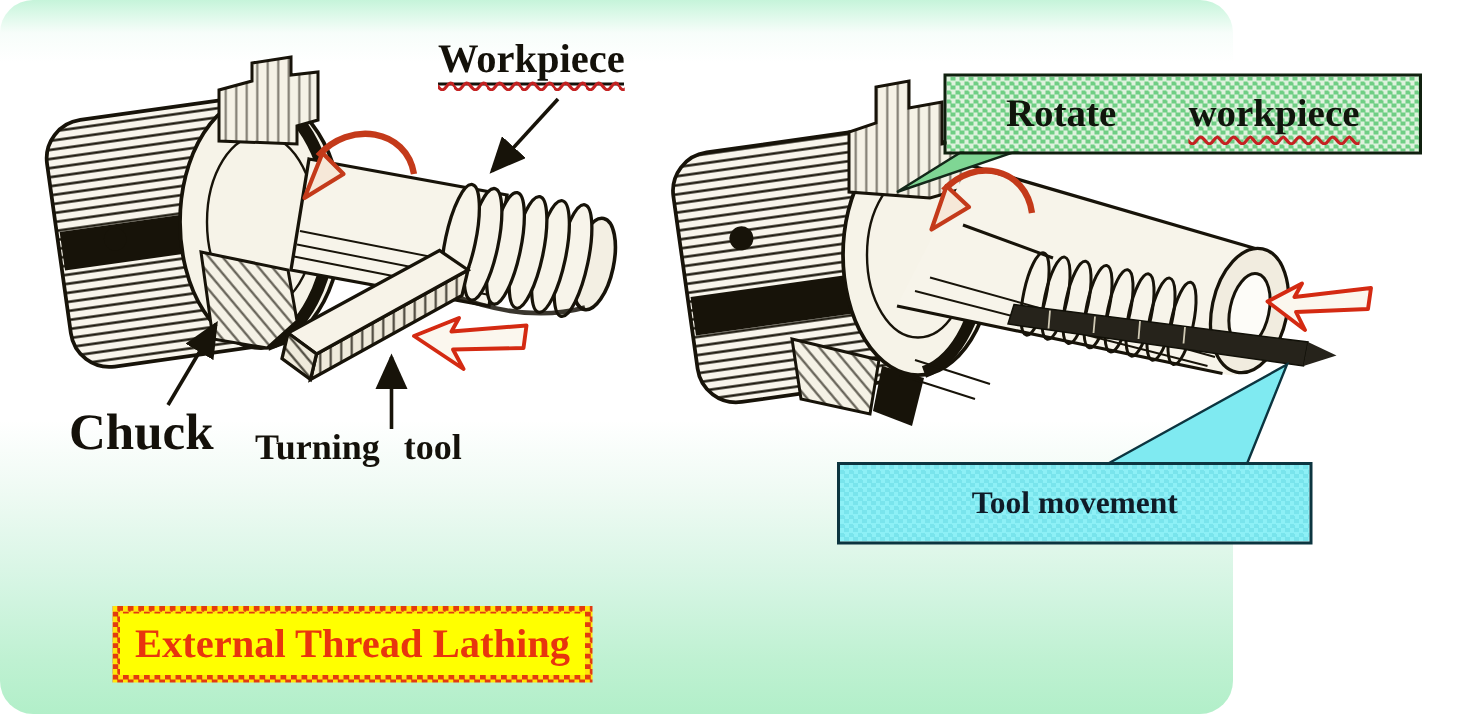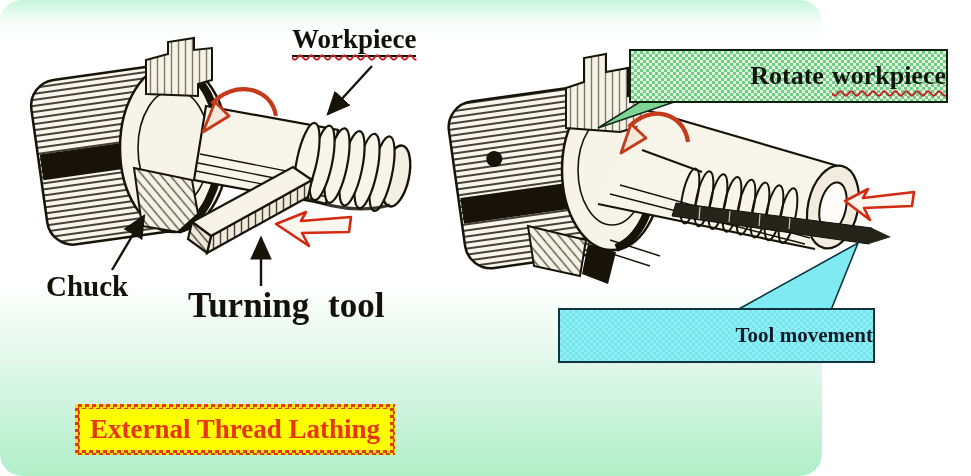--- a/index.html
+++ b/index.html
@@ -8,24 +8,24 @@
   .stage{position:relative;width:822px;height:476px;
     background:linear-gradient(180deg,#c6f4da 0px,#d8f8e6 8px,#f7fdfa 22px,#ffffff 42px,
                #ffffff 280px,#eefaf3 330px,#d5f5e3 390px,#bff1d2 440px,#b2efc9 476px);border-radius:22px;}
   .art{position:absolute;left:0;top:0;}
   .label{position:absolute;font-weight:bold;color:#14110a;white-space:nowrap;}
   .lbl-workpiece{left:292px;top:24px;font-size:27px;}
   .ul-solid{border-bottom:2.5px solid #14110a;padding-bottom:1px;}
   .ul-wavy{text-decoration-line:underline;text-decoration-style:wavy;
            text-decoration-color:#c42222;text-decoration-thickness:1.8px;
            text-underline-offset:6px;}
-  .lbl-chuck{left:46px;top:270px;font-size:29px;}
-  .lbl-turning{left:188px;top:286px;font-size:35px;word-spacing:10px;}
-  .callout{position:absolute;display:flex;align-items:center;justify-content:flex-end;
-           font-weight:bold;box-sizing:border-box;}
+  .lbl-chuck{left:46px;top:270px;font-size:34px;}
+  .lbl-turning{left:170px;top:286px;font-size:24px;word-spacing:10px;}
+  .callout{position:absolute;display:flex;align-items:center;justify-content:center;
+           font-weight:bold;box-sizing:border-box;gap:40px;}
   .callout-green{left:629px;top:49px;width:319px;height:54px;
       background:repeating-conic-gradient(#6fce84 0% 25%,#dff2de 0% 50%) 0 0/6px 6px;
       border:2px solid #10200f;color:#10150c;font-size:26px;}
   .rw-prefix{margin-right:8px;}
   .callout-cyan{left:558px;top:308px;width:317px;height:55px;
       background:repeating-conic-gradient(#79e4ec 0% 25%,#8df0f6 0% 50%) 0 0/6px 6px;
       border:2px solid #0c3540;color:#0f1c28;font-size:21px;}
   .caption{position:absolute;box-sizing:border-box;padding:5px;
       background:repeating-conic-gradient(#e23b10 0% 25%,#ffe60a 0% 50%) 0 0/7px 7px;margin-left:20px;}
   .caption-inner{background:#ffff00;color:#e8350e;font-weight:bold;font-size:27px;

